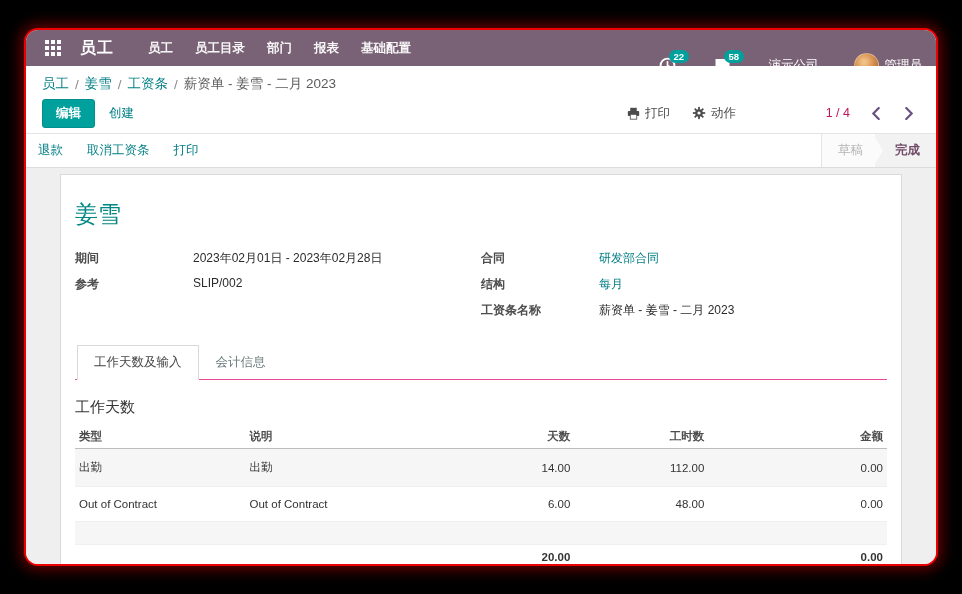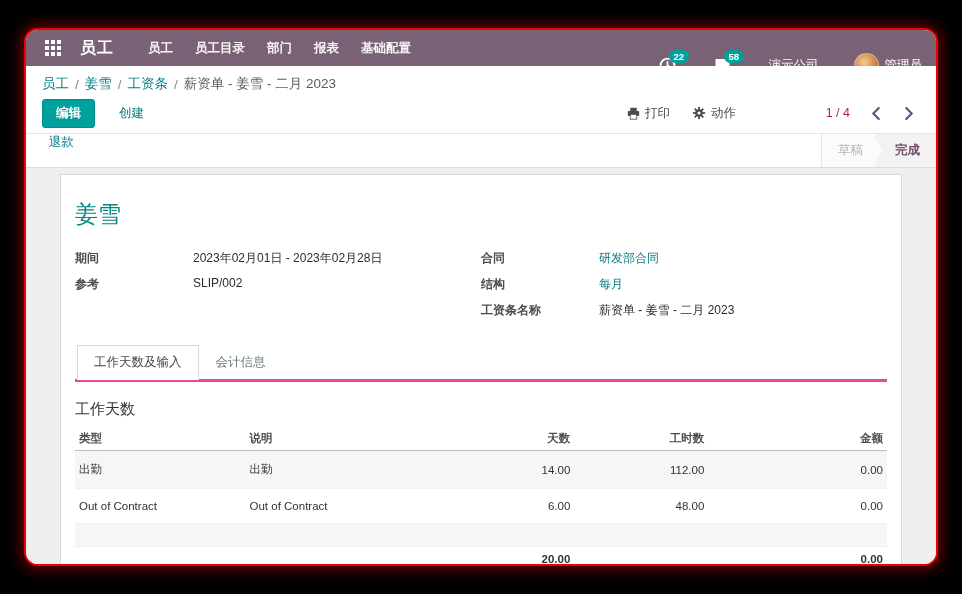--- a/index.html
+++ b/index.html
@@ -30,33 +30,33 @@
 
   
   .control-panel { background:#fff; padding:9px 16px 0 16px; flex:none; }
   .breadcrumb { font-size:13.5px; color:#8a8a8a; display:flex; gap:6px; align-items:center; }
   .breadcrumb a { color:#017e84; text-decoration:none; cursor:pointer; }
   .breadcrumb .current { color:#5b5b5b; }
   .cp-row { position:relative; height:40px; display:flex; align-items:center; }
   .btn-primary { background:#00a09d; color:#fff; border:1px solid #00918e; border-radius:3px;
                  font-size:12.5px; padding:5px 13px; cursor:pointer; font-weight:bold; }
   .btn-link { background:transparent; border:none; color:#017e84; font-size:12.5px;
-              margin-left:24px; cursor:pointer; }
+              margin-left:14px; cursor:pointer; }
   .cp-center { position:absolute; left:585px; display:flex; gap:22px; align-items:center; }
   .cp-tool { display:flex; align-items:center; gap:5px; font-size:12.5px; color:#4c4c4c;
              background:none; border:none; cursor:pointer; }
   .pager { position:absolute; right:2px; display:flex; align-items:center; gap:16px; }
   .pager-value { font-size:12.5px; color:#be185d; cursor:pointer; }
   .pager-btn { background:none; border:none; cursor:pointer; width:18px; height:18px;
                display:flex; align-items:center; justify-content:center; }
 
   
   .statusbar { height:35px; border-top:1px solid #e4e4e4; border-bottom:1px solid #dcdcdc;
                display:flex; align-items:stretch; background:#fff; flex:none; }
-  .sb-left { display:flex; align-items:center; gap:24px; padding:0 4px;flex-direction:column; }
+  .sb-left { display:flex; align-items:center; gap:24px; padding:0 12px; }
   .sb-btn { background:none; border:none; color:#017e84; font-size:12.5px; cursor:pointer; }
   .status-steps { margin-left:auto; display:flex; align-items:stretch;
                   border-left:1px solid #e4e4e4; }
   .step { display:flex; align-items:center; font-size:12.5px; padding:0 16px; position:relative; }
   .step.inactive { color:#b3b3b3; background:#fbfbfb;
         clip-path:polygon(0 0, calc(100% - 10px) 0, 100% 50%, calc(100% - 10px) 100%, 0 100%);
         padding-right:20px; z-index:2; }
   .step.active { color:#714b67; font-weight:bold; background:#f2f2f2;
         margin-left:-8px; padding-left:20px; z-index:1; }
 
@@ -66,21 +66,21 @@
            padding:24px 14px 0 14px; }
   .record-title { color:#008784; font-size:23px; font-weight:normal; }
   .field-grid { display:flex; margin-top:20px; font-size:12px; }
   .fcol { width:50%; display:flex; flex-direction:column; gap:9px; }
   .frow { display:flex; }
   .flabel { width:108px; font-weight:bold; color:#4c4c4c; flex:none; }
   .fvalue { color:#2b2b2b;margin-left:10px; }
   .fvalue.link { color:#017e84; cursor:pointer; }
 
   
-  .tabs { display:flex; margin-top:26px; border-bottom:3px solid #ec4899; padding-left:2px; }
+  .tabs { display:flex; margin-top:26px; border-bottom:1px solid #ec4899; padding-left:2px; }
   .tab { font-size:12.5px; padding:8px 16px; cursor:pointer; color:#697979;
          border:1px solid transparent; margin-bottom:-1px; }
   .tab.active { background:#fff; border-color:#d9d9d9; border-bottom-color:#fff; color:#444; }
 
   .section-title { font-size:15px; color:#333; font-weight:normal; margin-top:18px; }
   table { width:100%; border-collapse:collapse; font-size:11.5px; margin-top:8px; color:#333; }
   th { text-align:left; font-weight:bold; color:#4c4c4c; padding:4px 4px;
        border-bottom:1px solid #bdbdbd; }
   th.num, td.num { text-align:right; }
   td { padding:11px 4px; border-bottom:1px solid #f0f0f0; }

